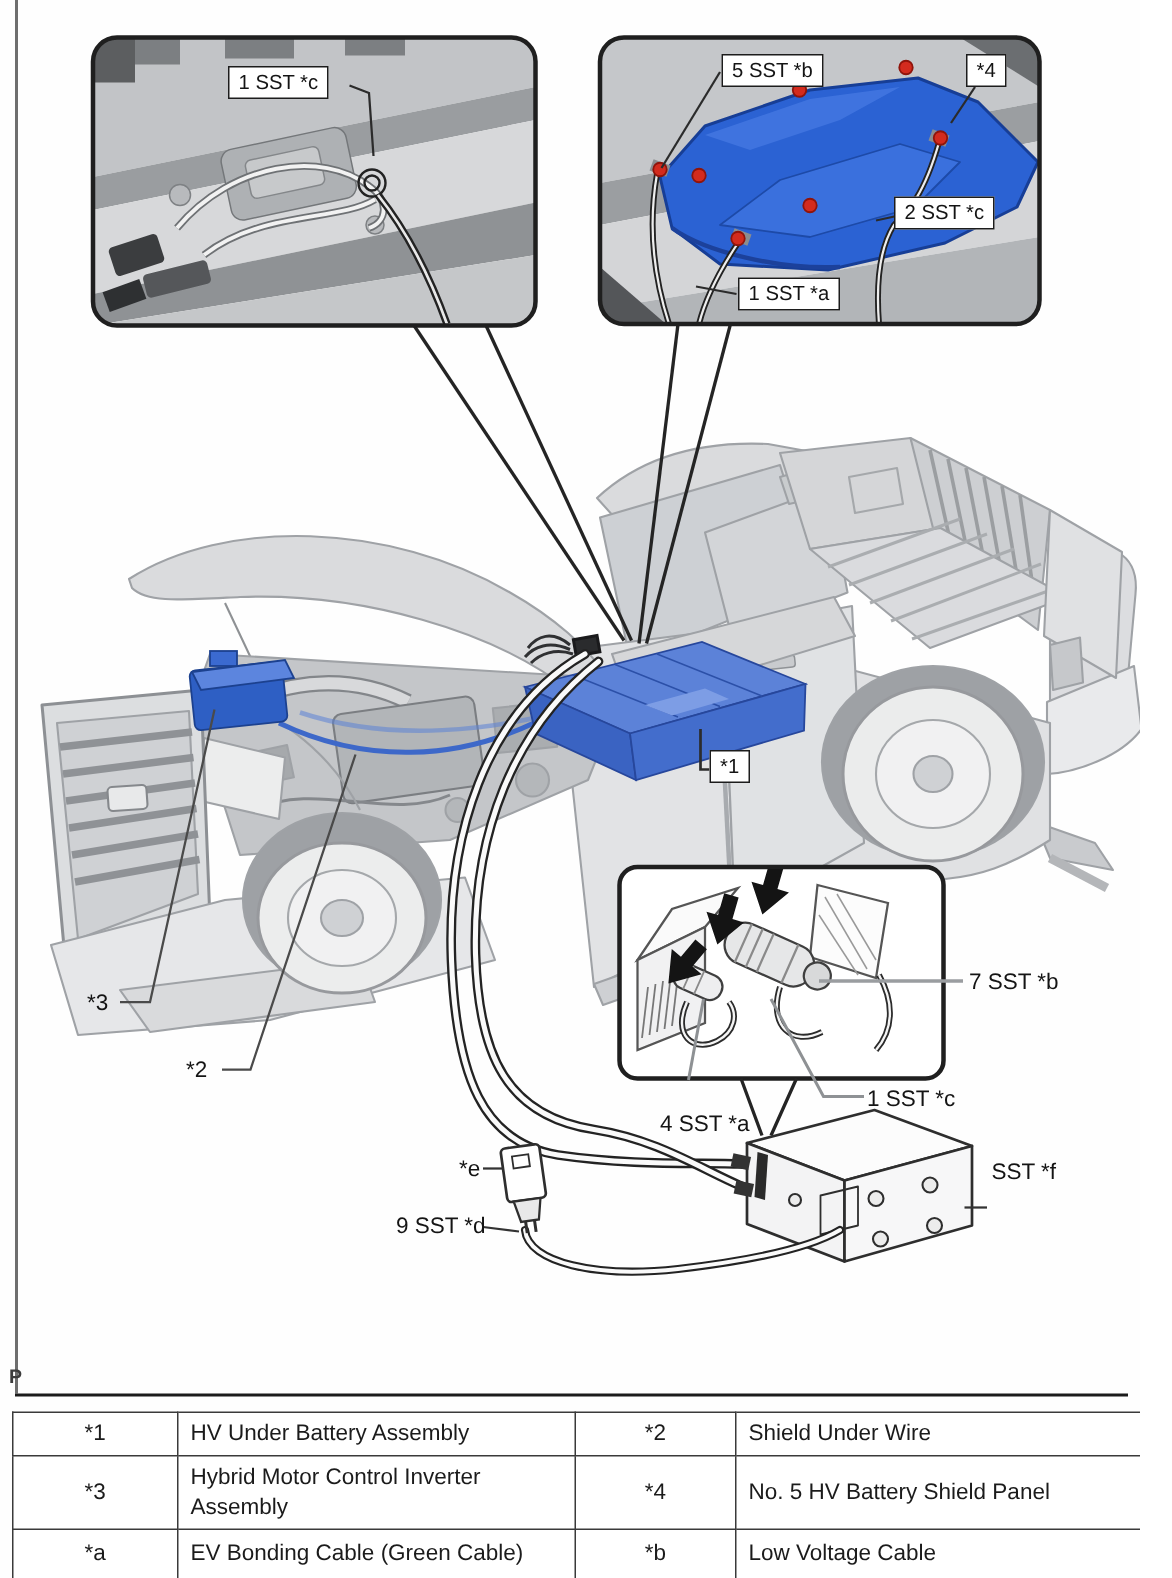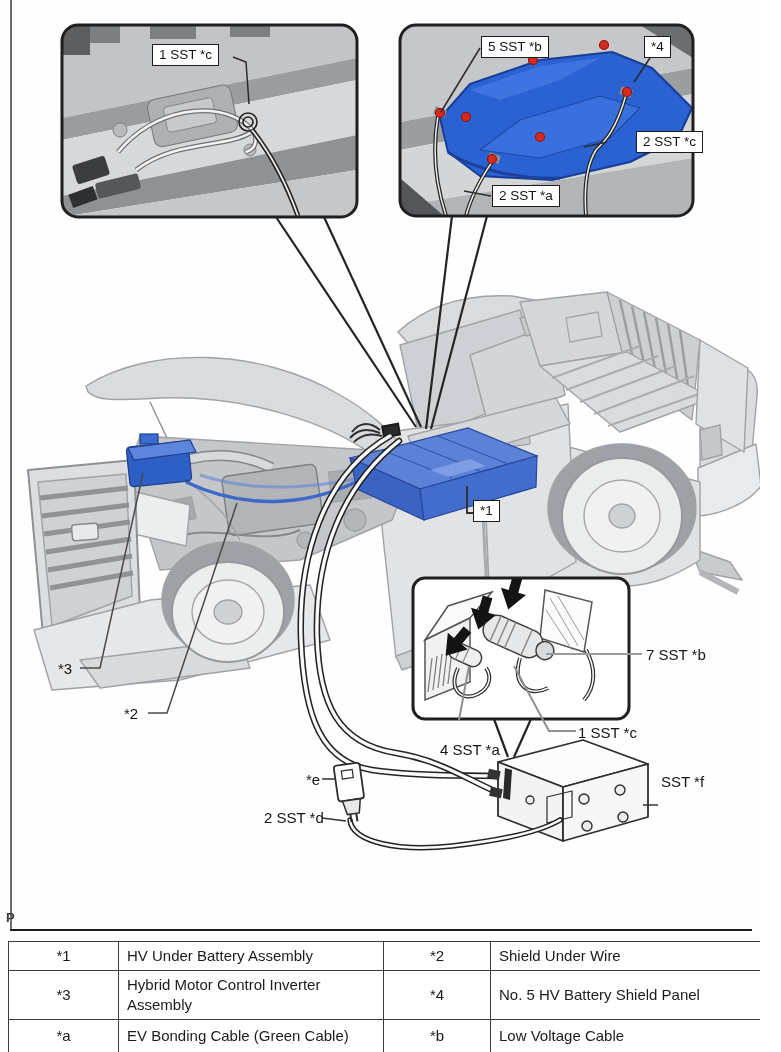--- a/index.html
+++ b/index.html
@@ -315,30 +315,30 @@
   <g stroke="#333" stroke-width="1.5">
     <path d="M322,779 L336,779"></path>
     <path d="M322,818 L346,821"></path>
     <path d="M643,805 L658,805"></path>
   </g>
 </svg>
 
   <div class="lbl-box" style="left:152px;top:44px">1 SST *c</div>
   <div class="lbl-box" style="left:481px;top:36px">5 SST *b</div>
   <div class="lbl-box" style="left:644px;top:36px">*4</div>
-  <div class="lbl-box" style="left:636px;top:131px">2 SST *c</div>
-  <div class="lbl-box" style="left:492px;top:185px">2 SST *a</div>
+  <div class="lbl-box" style="left:596px;top:131px">2 SST *c</div>
+  <div class="lbl-box" style="left:492px;top:185px">1 SST *a</div>
   <div class="lbl-box" style="left:473px;top:500px">*1</div>
   <div class="lbl" style="left:58px;top:661px">*3</div>
   <div class="lbl" style="left:124px;top:706px">*2</div>
   <div class="lbl" style="left:646px;top:647px">7 SST *b</div>
   <div class="lbl" style="left:440px;top:742px">4 SST *a</div>
   <div class="lbl" style="left:578px;top:725px">1 SST *c</div>
   <div class="lbl" style="left:306px;top:772px">*e</div>
-  <div class="lbl" style="left:264px;top:810px">2 SST *d</div>
+  <div class="lbl" style="left:264px;top:810px">9 SST *d</div>
   <div class="lbl" style="left:661px;top:774px">SST *f</div>
 
   <div class="edge-left"></div>
   <div class="edge-bottom"></div>
   <div class="pmark">P</div>
 
   <table class="legend">
     <colgroup>
         <col class="c1">
         <col class="c2">

